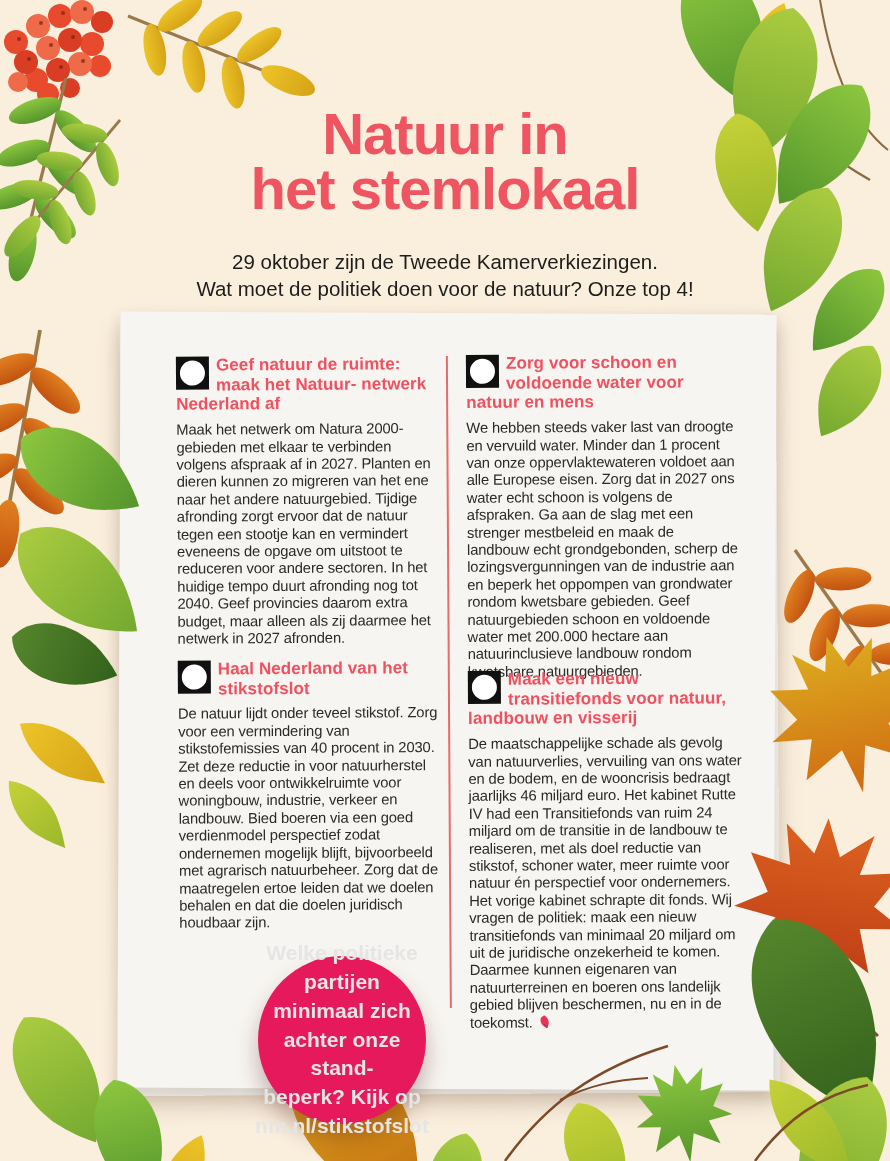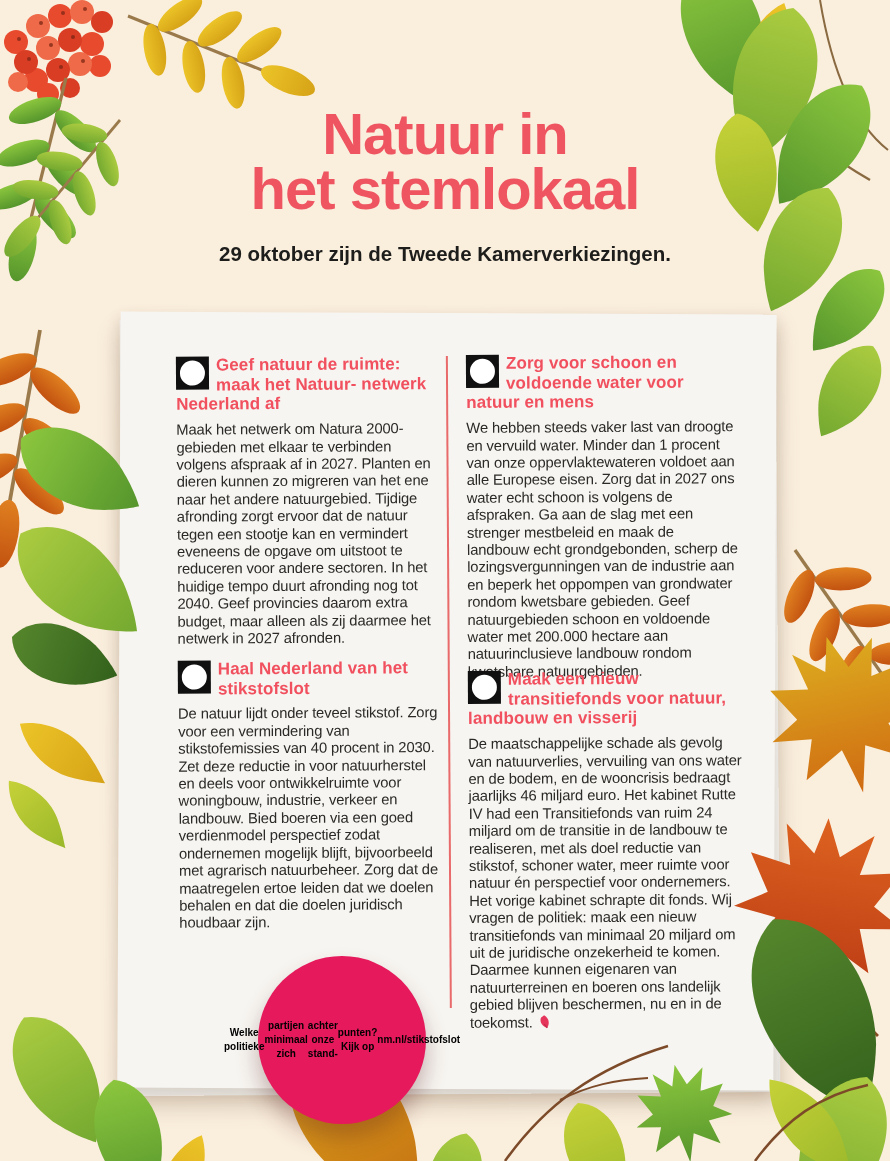--- a/index.html
+++ b/index.html
@@ -8,21 +8,21 @@
     background:#faeedd;
     font-family:"Liberation Sans","DejaVu Sans",sans-serif;
   }
   
   .header{position:absolute;left:0;top:106px;width:100%;text-align:center;z-index:15;}
   .title{
     color:#ee5560;font-weight:800;font-size:58px;line-height:.95;
     letter-spacing:-1px;
   }
   .subtitle{
-    margin-top:24px;color:#1d1d1b;font-weight:700;font-size:20.5px;line-height:1.32;
+    margin-top:32px;color:#1d1d1b;font-weight:400;font-size:20.5px;line-height:1.32;
   }
   
   .card{
     position:absolute;left:122px;top:318px;width:656px;height:776px;
     background:linear-gradient(175deg,#f6f4f1 0%,#f0eeea 55%,#e9e7e2 100%);
     transform:rotate(-0.35deg);
     box-shadow:0 10px 22px rgba(120,95,70,.28);
     z-index:10;
   }
   .card::before{
@@ -54,22 +54,22 @@
   .topic p{
     margin:7px 0 0 0;clear:none;color:#2b2a28;font-size:14.8px;
     line-height:17.4px;letter-spacing:-0.15px;
   }
   .endleaf{display:inline-block;vertical-align:-2px;margin-left:3px;}
   
   .badge{
     position:absolute;left:258px;top:956px;width:168px;height:168px;
     border-radius:50%;background:#e6195c;z-index:30;
     box-shadow:0 14px 22px rgba(90,30,30,.32);
-    display:flex;flex-direction:row;justify-content:center;align-items:center;
-    color:#000000;font-weight:700;font-size:10px;line-height:1.38;text-align:center;
+    display:flex;flex-direction:column;justify-content:center;align-items:center;
+    color:#e5e5e5;font-weight:700;font-size:21px;line-height:1.38;text-align:center;
   }
   
   .deco{position:absolute;left:0;top:0;z-index:20;pointer-events:none;}
 </style>
 </head>
 <body>
 
 <svg class="deco" width="890" height="1161" viewBox="0 0 890 1161">
   <defs>
     <linearGradient id="gGreen" x1="0" y1="0" x2="0" y2="1">
@@ -203,20 +203,21 @@
   <use href="#maple" fill="url(#gGreen)" transform="translate(622,1068) rotate(-8) scale(1.05)"></use>
 </svg>
 
 <header class="header">
   <div class="title">
     <div>Natuur in</div>
     <div>het stemlokaal</div>
   </div>
   <div class="subtitle">
     <div>29 oktober zijn de Tweede Kamerverkiezingen.</div>
+    <div>Wat moet de politiek doen voor de natuur? Onze top 4!</div>
   </div>
 </header>
 
 <div class="card">
   <div class="divider"></div>
 
   <section class="topic topic-1">
     <span class="ballot"></span>
     <h2>Geef natuur de ruimte: maak het Natuur- netwerk Nederland af</h2>
     <p>Maak het netwerk om Natura 2000-gebieden met elkaar te verbinden volgens afspraak af in 2027. Planten en dieren kunnen zo migreren van het ene naar het andere natuurgebied. Tijdige afronding zorgt ervoor dat de natuur tegen een stootje kan en vermindert eveneens de opgave om uitstoot te reduceren voor andere sectoren. In het huidige tempo duurt afronding nog tot 2040. Geef provincies daarom extra budget, maar alleen als zij daarmee het netwerk in 2027 afronden.</p>
@@ -241,15 +242,15 @@
           <path d="M11 1 C17 5 19 11 15 18 C9 16 4 10 7 4 Z" fill="#e6355a"></path>
           <path d="M15 18 L11 13" stroke="#c22a48" stroke-width="1.4"></path>
         </svg></p>
   </section>
 </div>
 
 <div class="badge">
   <div>Welke politieke</div>
   <div>partijen minimaal zich</div>
   <div>achter onze stand-</div>
-  <div>punten? Kijk op</div>
+  <div>beperk? Kijk op</div>
   <div>nm.nl/stikstofslot</div>
 </div>
 
 </body></html>

